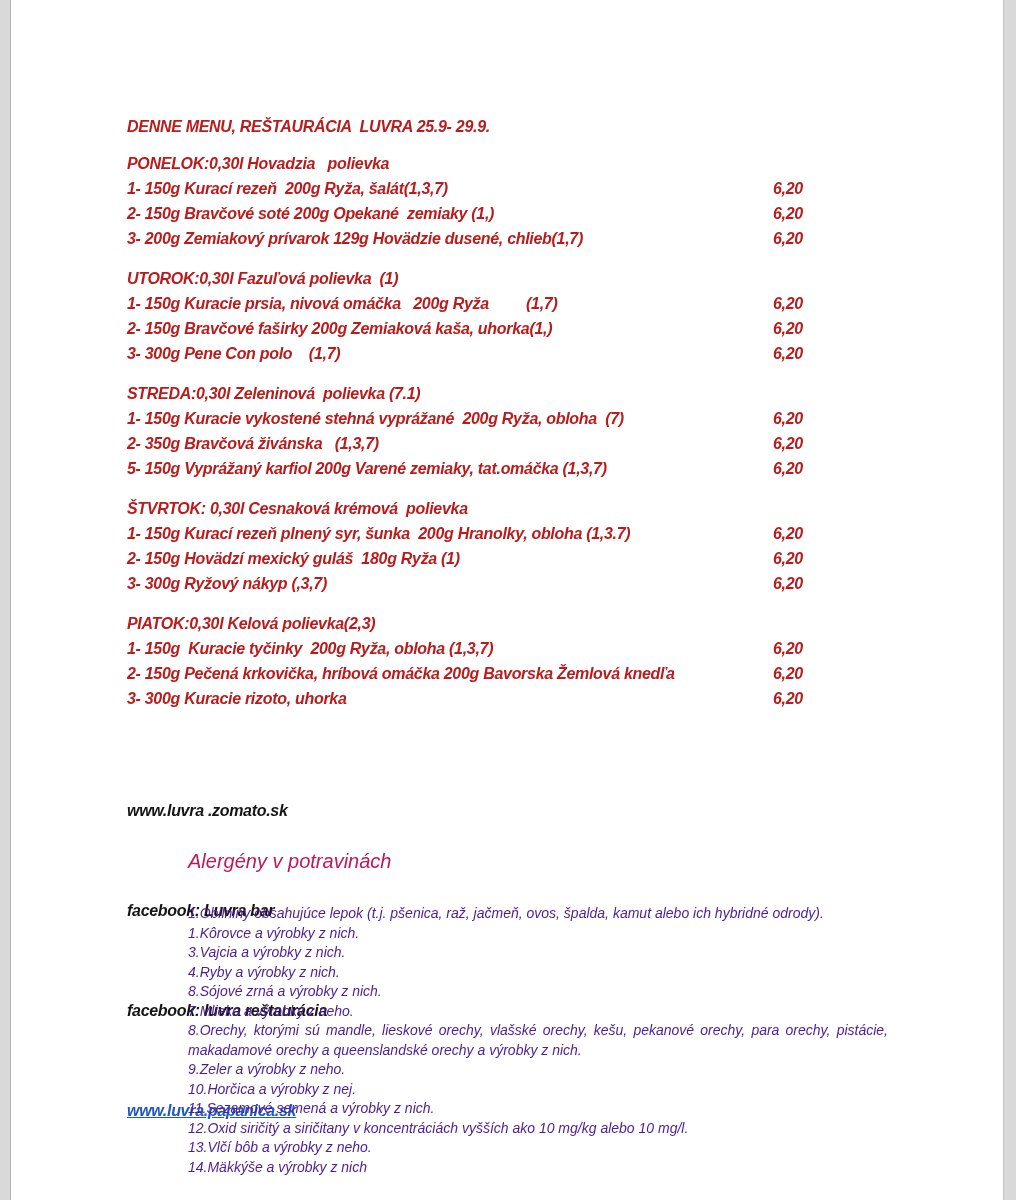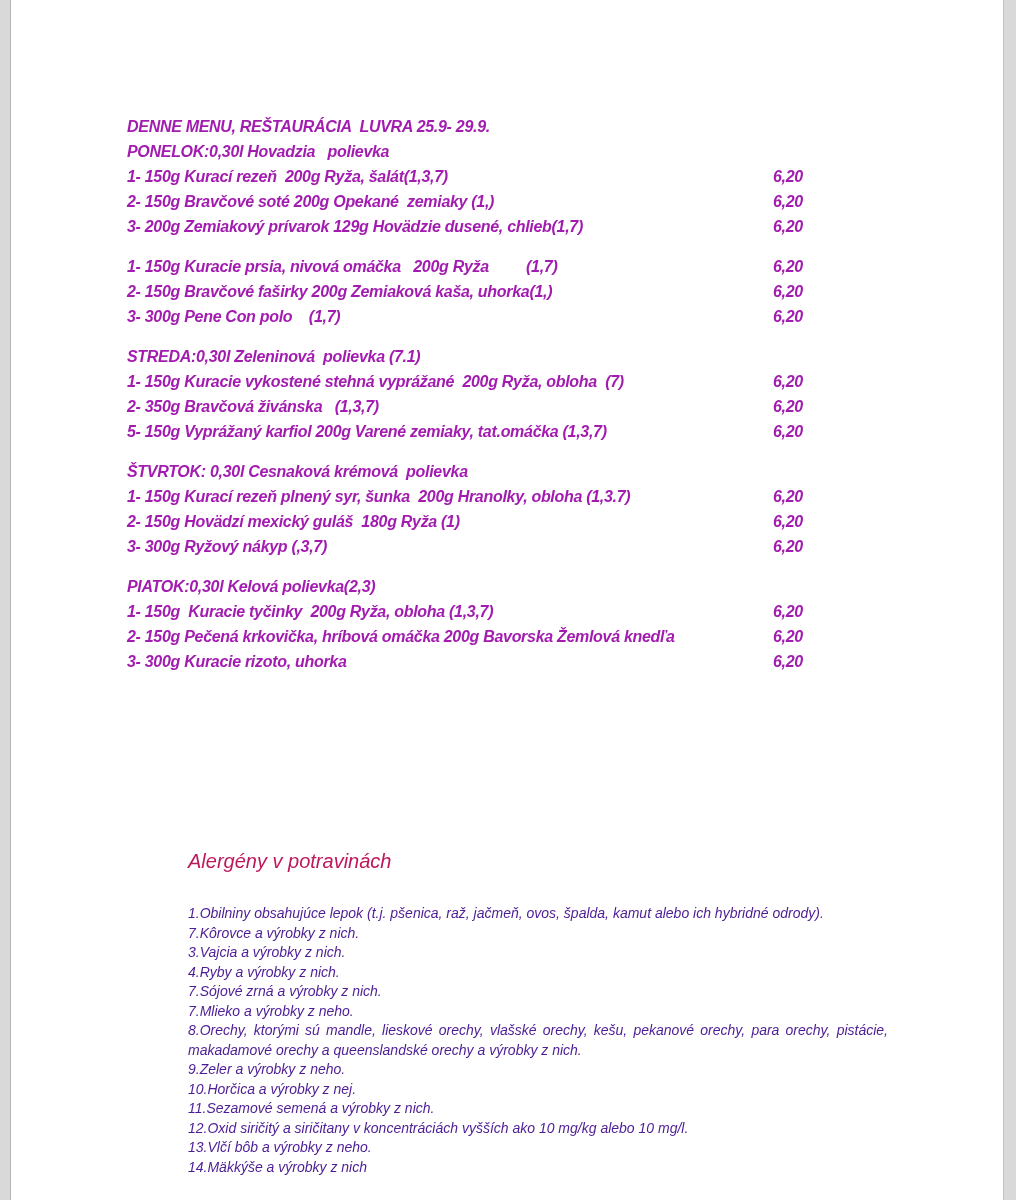--- a/index.html
+++ b/index.html
@@ -37,25 +37,25 @@
     position: absolute;
     left: 116px;
     top: 114px;
     width: 694px;
     font-family: "Liberation Sans", sans-serif;
     font-style: italic;
     font-weight: bold;
     font-size: 16px;
     line-height: 25px;
     letter-spacing: -0.3px;
-    color: #a21caf;
+    color: #b91c1c;
   }
   .menu-title { white-space: pre-wrap; }
   .day-section { margin-bottom: 15px; }
-  .day-header { white-space: pre-wrap; }
+  .day-header { white-space: pre-wrap; margin-top: 12px; }
   .menu-row {
     display: flex;
     justify-content: space-between;
     align-items: baseline;
     gap: 44px;
   }
   .menu-row .item-text  { white-space: pre-wrap; flex: 1 1 auto; }
   .menu-row .item-price { flex: 0 0 auto; text-align: left; min-width: 48px; }
 
   
@@ -129,20 +129,21 @@
   </div>
 
   <div class="menu-row">
     <span class="item-text">3- 200g Zemiakový prívarok 129g Hovädzie dusené, chlieb(1,7)</span>
     <span class="item-price">6,20</span>
   </div>
 </div>
   </div>
 
   <div class="day-section">
+    <div class="day-header">UTOROK:0,30l Fazuľová polievka  (1)</div>
     <div>
   <div class="menu-row">
     <span class="item-text">1- 150g Kuracie prsia, nivová omáčka   200g Ryža         (1,7)</span>
     <span class="item-price">6,20</span>
   </div>
 
   <div class="menu-row">
     <span class="item-text">2- 150g Bravčové faširky 200g Zemiaková kaša, uhorka(1,)</span>
     <span class="item-price">6,20</span>
   </div>
@@ -209,34 +210,43 @@
 
   <div class="menu-row">
     <span class="item-text">3- 300g Kuracie rizoto, uhorka</span>
     <span class="item-price">6,20</span>
   </div>
 </div>
   </div>
 </div>
   </div>
 
+  <div class="links-block" id="links-block">
+  <div class="link-line">www.luvra .zomato.sk</div>
+
+  <div class="link-line">facebook: Luvra bar</div>
+
+  <div class="link-line">facebook: luvra reštaurácia</div>
+
+  <div class="link-line hyper">www.luvra.papanica.sk</div>
+</div>
 
   <div class="allergens-heading">Alergény v potravinách</div>
 
   <div class="allergens-list" id="allergen-items">
   <div class="allergen-item">1.Obilniny obsahujúce lepok (t.j. pšenica, raž, jačmeň, ovos, špalda, kamut alebo ich hybridné odrody).</div>
 
-  <div class="allergen-item">7.Kôrovce a výrobky z nich.</div>
+  <div class="allergen-item">1.Kôrovce a výrobky z nich.</div>
 
   <div class="allergen-item">3.Vajcia a výrobky z nich.</div>
 
   <div class="allergen-item">4.Ryby a výrobky z nich.</div>
 
 
-  <div class="allergen-item">7.Sójové zrná a výrobky z nich.</div>
+  <div class="allergen-item">8.Sójové zrná a výrobky z nich.</div>
 
   <div class="allergen-item">7.Mlieko a výrobky z neho.</div>
 
   <div class="allergen-item">8.Orechy, ktorými sú mandle, lieskové orechy, vlašské orechy, kešu, pekanové orechy, para orechy, pistácie, makadamové orechy a queenslandské orechy a výrobky z nich.</div>
 
   <div class="allergen-item">9.Zeler a výrobky z neho.</div>
 
   <div class="allergen-item">10.Horčica a výrobky z nej.</div>
 
   <div class="allergen-item">11.Sezamové semená a výrobky z nich.</div>

